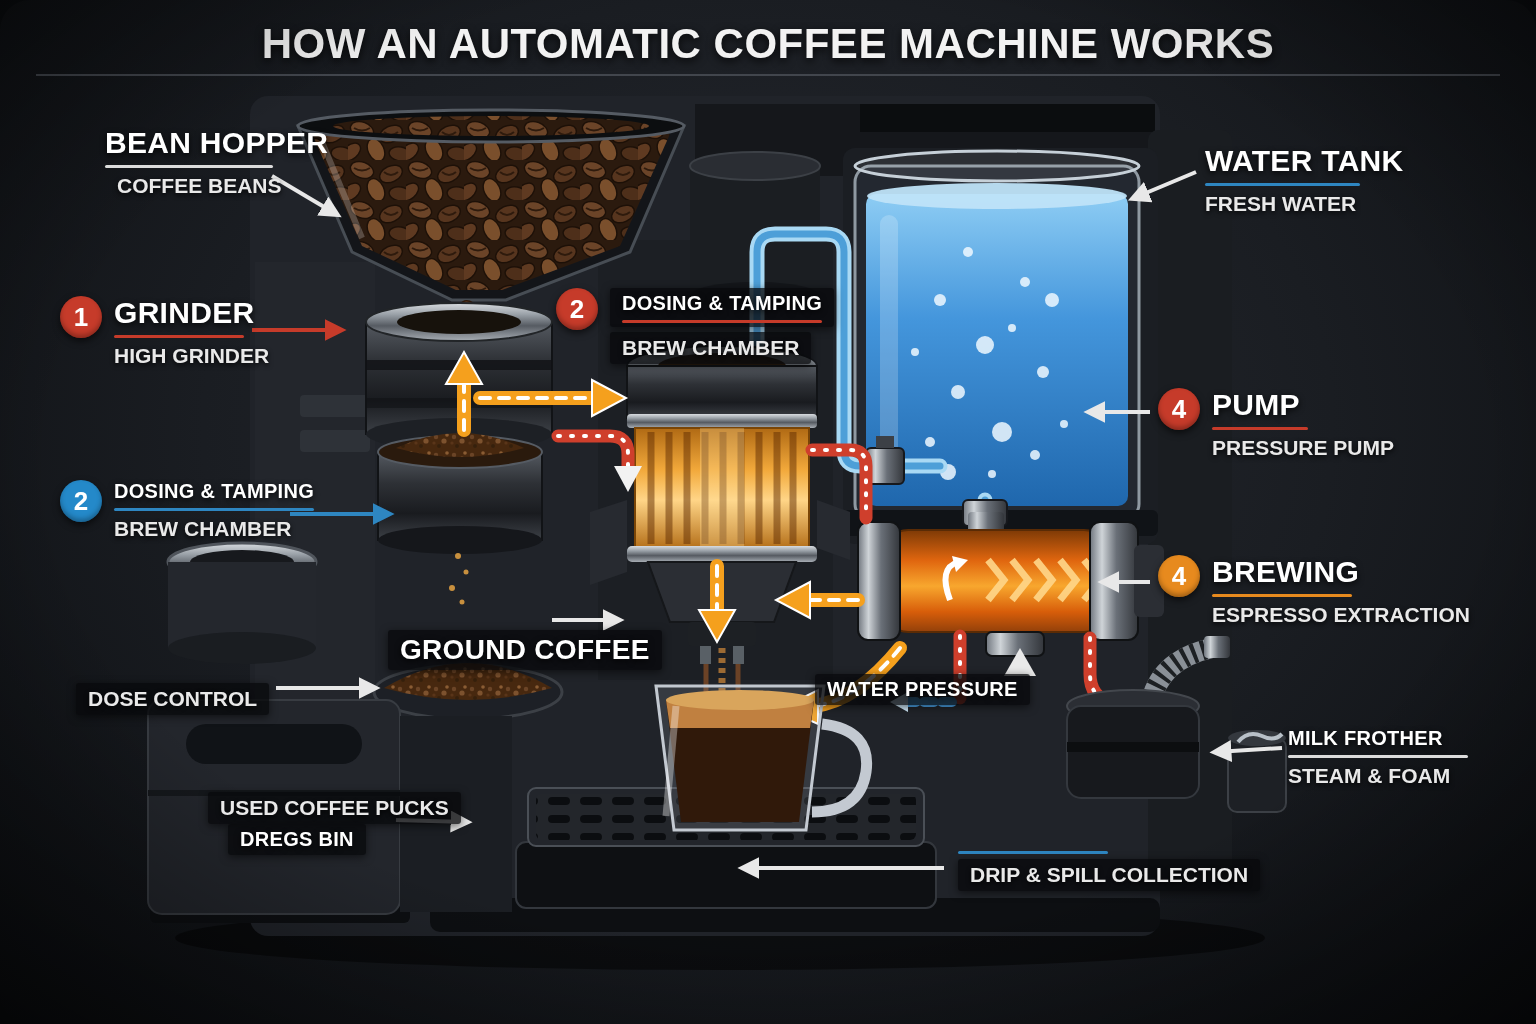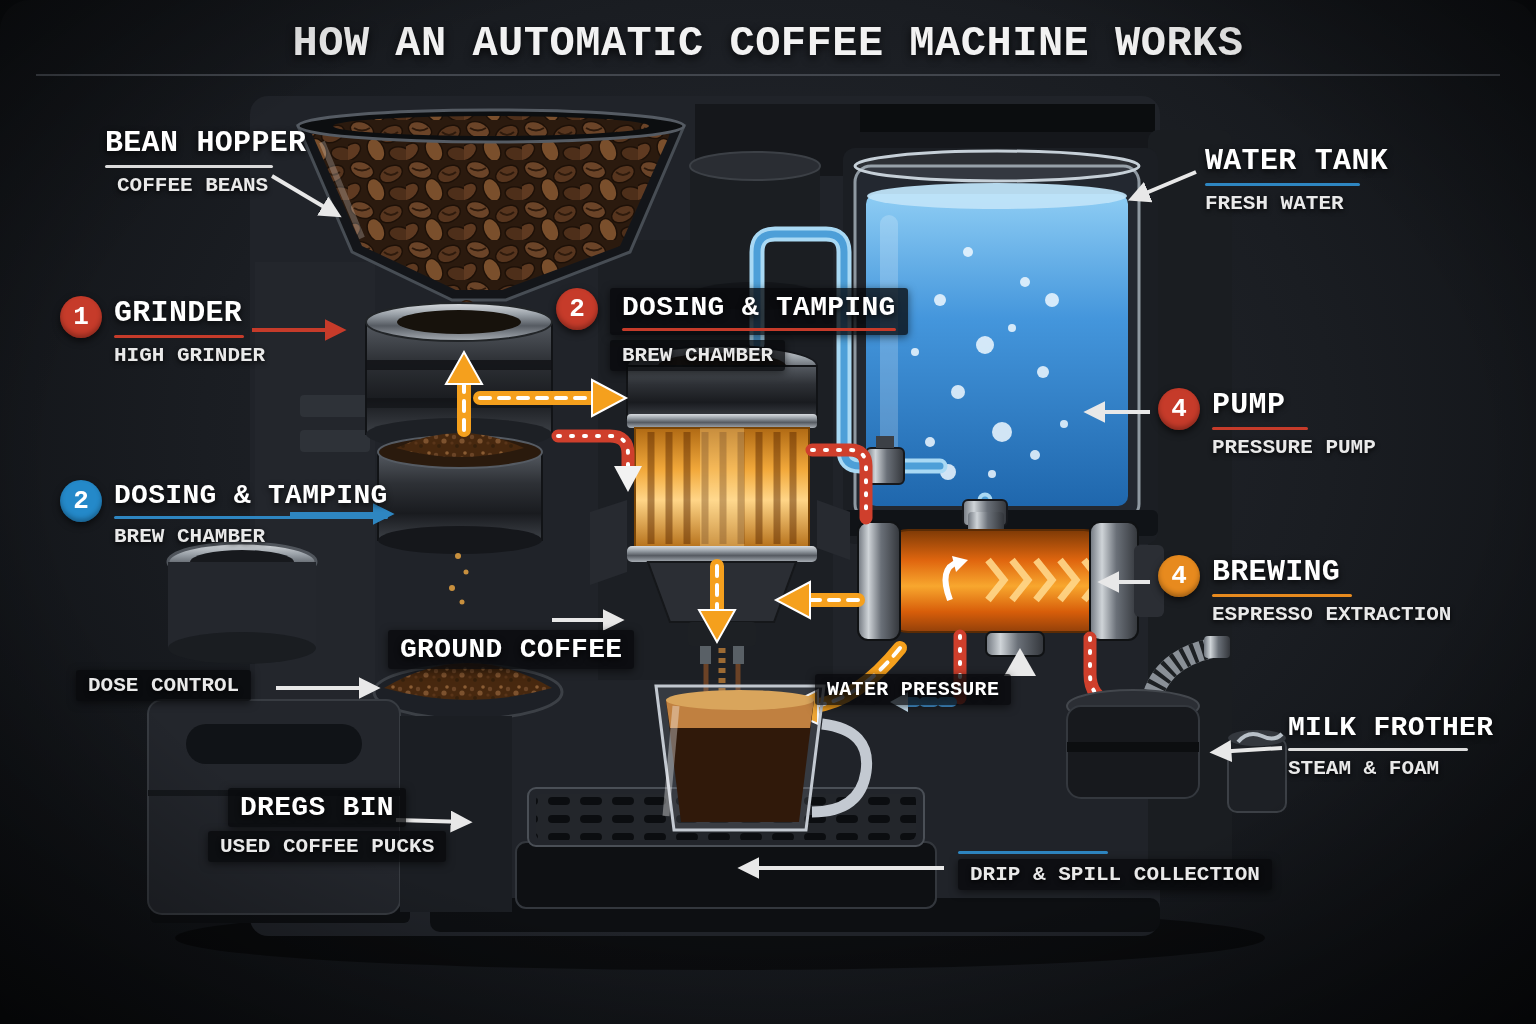--- a/index.html
+++ b/index.html
@@ -1,36 +1,36 @@
 <!DOCTYPE html>
 <html><head>
 <meta charset="utf-8">
 <style>
   * { margin:0; padding:0; box-sizing:border-box; }
   html,body { width:1536px; height:1024px; overflow:hidden; background:#0b0d10; }
   .stage {
     position:relative; width:1536px; height:1024px;
-    font-family:Liberation Mono, monospace;
+    font-family:Liberation Sans, sans-serif;
     background: radial-gradient(ellipse at 50% 42%, #272a31 0%, #1a1d22 52%, #0b0d10 100%);
     border-radius: 30px;
   }
   .title {
     position:absolute; top:20px; left:0; right:0; text-align:center;
     color:#f2f2f2; font-size:42px; font-weight:bold; letter-spacing:0.5px;
     text-shadow:0 3px 8px rgba(0,0,0,.8);
   }
   .title-rule { position:absolute; top:74px; left:36px; right:36px; height:2px; background:#42464d; }
   svg.art { position:absolute; left:0; top:0; }
   .callout { position:absolute; color:#fff; z-index:5; }
   .row { display:flex; gap:12px; align-items:flex-start; }
   .c-title {
     font-weight:bold; font-size:30px; letter-spacing:0.3px; white-space:nowrap;
     text-shadow:0 2px 6px rgba(0,0,0,.85);
   }
-  .t28{font-size:28px;} .t26{font-size:26px;} .t22{font-size:28px;margin-top:28px;} .t20{font-size:20px;}
+  .t28{font-size:20px;} .t26{font-size:26px;} .t22{font-size:28px;margin-top:28px;} .t20{font-size:20px;}
   .c-sub {
     font-weight:bold; font-size:21px; color:#e9e9e9; margin-top:6px; white-space:nowrap;
     text-shadow:0 2px 5px rgba(0,0,0,.85);
   }
   .rule { height:3px; margin-top:5px; border-radius:2px; }
   .rule-white{background:#dcdcdc;} .rule-red{background:#c63b2a;}
   .rule-blue{background:#2e86c1;} .rule-orange{background:#e78a1e;}
   .chip {
     background:rgba(8,9,11,.78); padding:4px 12px; border-radius:3px;
     box-shadow:0 2px 8px rgba(0,0,0,.55); display:inline-block;
@@ -436,40 +436,40 @@
         <div class="c-sub">ESPRESSO EXTRACTION</div>
       </div>
     </div>
   </div>
 
   <div class="callout" style="left:388px;top:602px">
     <span class="chip c-title t22">GROUND COFFEE</span>
   </div>
 
   <div class="callout" style="left:58px;top:666px">
-    <div style="margin-top:4px;margin-left:18px">
+    <div style="margin-top:17px;margin-left:18px">
       <span class="chip c-sub" style="margin-top:0">DOSE CONTROL</span>
     </div>
   </div>
 
   <div class="callout" style="left:815px;top:674px">
     <span class="chip c-title t20">WATER PRESSURE</span>
   </div>
 
-  <div class="callout" style="left:1288px;top:712px">
+  <div class="callout" style="left:1288px;top:727px">
     <div class="c-title t28">MILK FROTHER</div>
     <div class="rule rule-white" style="width:180px"></div>
     <div class="c-sub">STEAM &amp; FOAM</div>
   </div>
 
   <div class="callout" style="left:228px;top:788px">
-    <div><span class="chip c-title t28">DREGS BIN</span></div>
     <div style="margin-top:4px;margin-left:-20px">
       <span class="chip c-sub" style="margin-top:0">USED COFFEE PUCKS</span>
     </div>
+    <div><span class="chip c-title t28">DREGS BIN</span></div>
   </div>
 
   <div class="callout" style="left:958px;top:846px">
     <div class="rule rule-blue" style="width:150px"></div>
     <div style="margin-top:5px">
       <span class="chip c-sub" style="margin-top:0">DRIP &amp; SPILL COLLECTION</span>
     </div>
   </div>
 
 </div>

